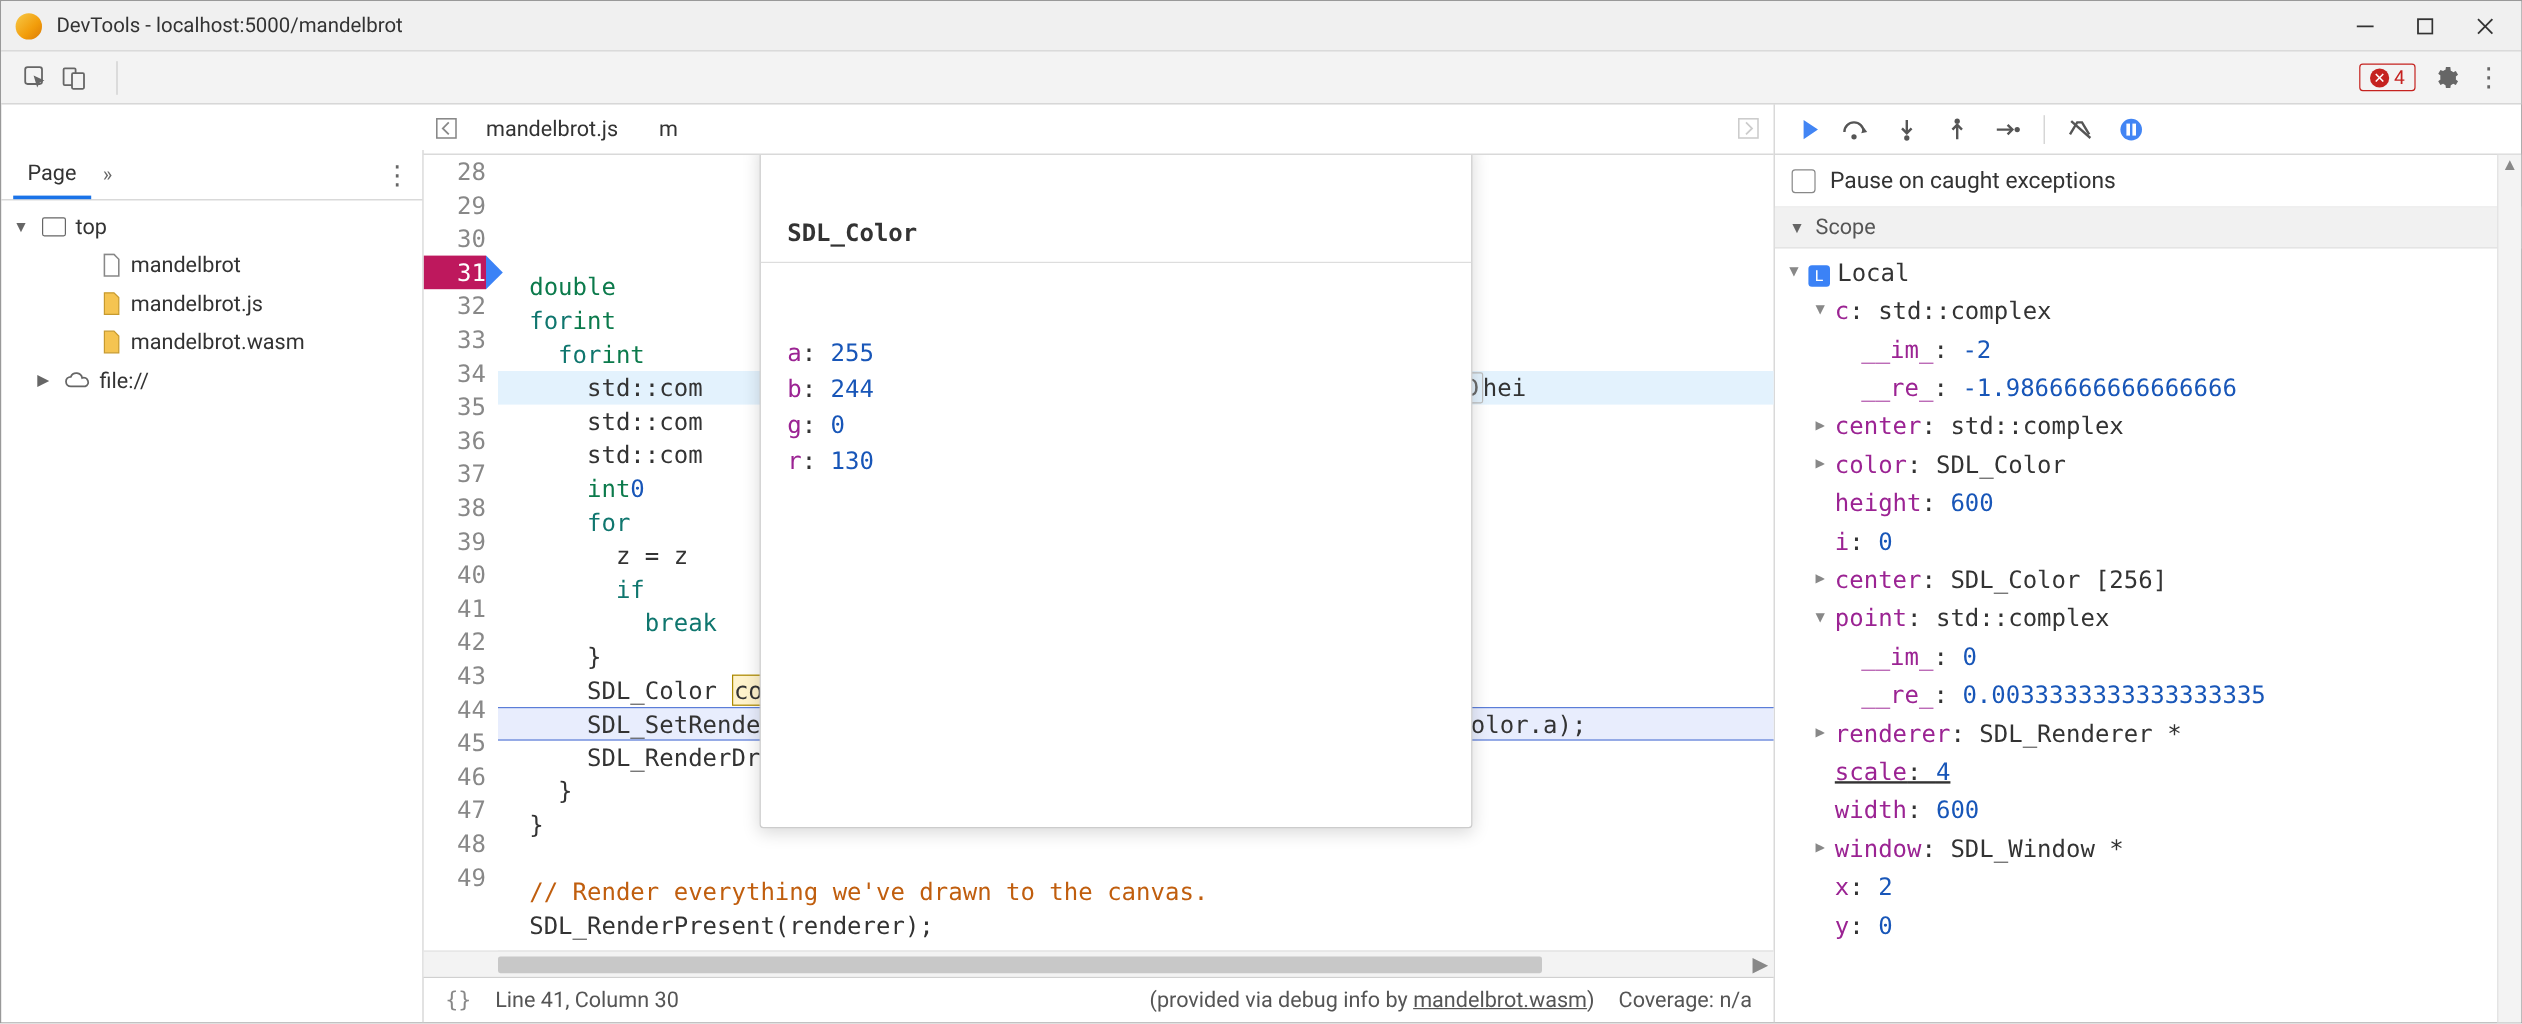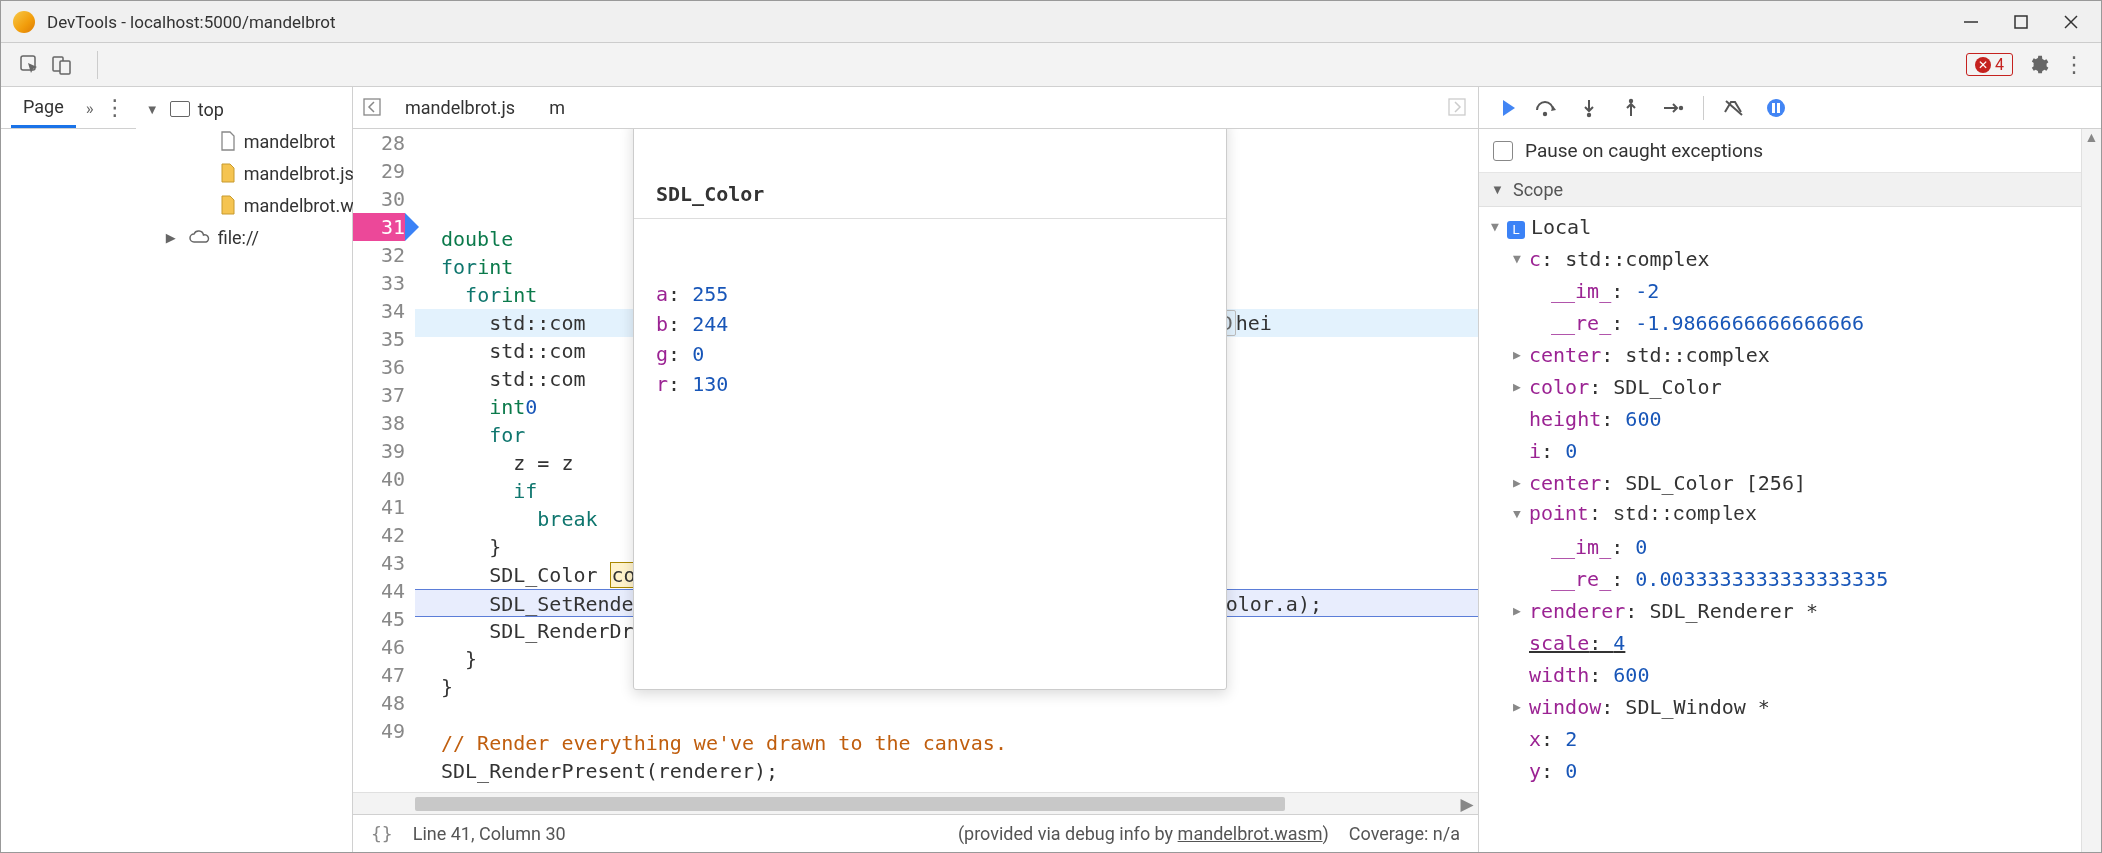--- a/index.html
+++ b/index.html
@@ -15,41 +15,41 @@
 .tabstrip-left .ico { width: 22px; height: 22px; display:flex; align-items:center; justify-content:center; color:#666; }
 .tabstrip-sep { width: 1px; height: 28px; background: #ccc; margin: 0 14px; }
 .tabs { display: flex; align-items: stretch; height: 100%; }
 .tab { padding: 0 22px; display: flex; align-items: center; color: #555; cursor: pointer; font-size: 19px; }
 .tab.active { color: #1a73e8; border-bottom: 3px solid #1a73e8; }
 .tabstrip-right { margin-left: auto; display: flex; align-items: center; gap: 14px; padding-right: 8px; }
 .err-badge { display: flex; align-items: center; gap: 4px; border: 1px solid #c5221f; color: #c5221f; padding: 1px 8px; border-radius: 3px; font-size: 16px; cursor:pointer; }
 .err-x { width: 16px; height: 16px; border-radius: 50%; background: #c5221f; color: #fff; font-size: 12px; display:flex; align-items:center; justify-content:center; }
 .gear, .kebab { color: #666; cursor: pointer; font-size: 22px; }
 .main { flex: 1; display: flex; min-height: 0; }
-.sidebar { width: 352px; min-width: 352px; border-right: 1px solid #d0d0d0; display: flex; flex-direction: row; }
+.sidebar { width: 352px; min-width: 352px; border-right: 1px solid #d0d0d0; display: flex; flex-direction: column; margin-top: 38px; }
 .sidebar-tabs { height: 42px; display: flex; align-items: center; border-bottom: 1px solid #d0d0d0; padding: 0 10px; }
 .sidebar-tab { padding: 0 12px; height: 100%; display: flex; align-items: center; font-size: 18px; cursor: pointer; }
 .sidebar-tab.active { color: #333; border-bottom: 3px solid #1a73e8; }
 .sidebar-more { margin-left: auto; cursor: pointer; color: #666; font-size: 22px; }
 .file-tree { flex: 1; padding: 6px 0; font-size: 18px; color: #333; }
 .tree-row { display: flex; align-items: center; height: 32px; cursor: pointer; padding-left: 10px; }
 .tri { width: 16px; display: inline-block; color: #666; font-size: 13px; }
 .tri.open::before { content: "▼"; }
 .tri.closed::before { content: "▶"; }
 .folder-ico { width: 20px; height: 16px; border: 1.5px solid #666; border-radius: 2px; margin: 0 8px; }
 .cloud-ico { width: 24px; height: 16px; margin: 0 6px; display:flex; align-items:center; }
 .file-ico { width: 16px; height: 20px; margin: 0 8px 0 28px; }
 .editor-col { flex: 1; display: flex; flex-direction: column; min-width: 0; border-right: 1px solid #d0d0d0; }
 .editor-tabs { height: 42px; display: flex; align-items: center; border-bottom: 1px solid #d0d0d0; padding: 0 10px; gap: 10px; }
 .nav-ico { width: 20px; height: 20px; color:#666; cursor:pointer; }
 .edtab { padding: 0 12px; height: 100%; display: flex; align-items: center; cursor: pointer; font-size: 18px; }
 .editor-body { flex: 1; display: flex; position: relative; overflow: hidden; font-family: "Consolas", "Menlo", monospace; font-size: 20px; }
 .gutter { width: 62px; text-align: right; color: #888; padding-right: 10px; background: #fff; }
 .gutter-line { height: 28px; line-height: 28px; }
-.gutter-line.active { background: #ec4899; color: #fff; position: relative; }
+.gutter-line.active { background: #be185d; color: #fff; position: relative; }
 .gutter-line.active::after { content: ""; position: absolute; right: -14px; top: 0; border-left: 14px solid #3b82f6; border-top: 14px solid transparent; border-bottom: 14px solid transparent; }
 .code { flex: 1; position: relative; white-space: pre; overflow: auto; }
 .code-line { height: 28px; line-height: 28px; padding-left: 26px; }
 .code-line.active-bg { background: #e3f2fd; }
 .code-line.step-bg { background: #e8edfd; border-top: 1px solid #5b7dd8; border-bottom: 1px solid #5b7dd8; }
 .kw { color: #0f766e; }
 .ty { color: #0b7a4b; }
 .cm { color: #c05e0e; }
 .lit { color: #1856b8; }
 .highlight-box { border: 1px solid #aa8800; background: #fff3cc; padding: 0 1px; }
@@ -366,21 +366,21 @@
           <div class="s-row" style="padding-left: 22px;">
             <span class="s-tri "></span>
             <span><span class="s-key">i</span></span>
             <span>: <span class="s-num">0</span></span>
           </div>
           <div class="s-row" style="padding-left: 22px;">
             <span class="s-tri closed"></span>
             <span><span class="s-key">center</span></span>
             <span>: <span class="s-val">SDL_Color [256]</span></span>
           </div>
-          <div class="s-row" style="padding-left: 22px; font-family: Liberation Mono, monospace;">
+          <div class="s-row" style="padding-left: 22px;">
             <span class="s-tri open"></span>
             <span><span class="s-key">point</span></span>
             <span>: <span class="s-val">std::complex<double></double></span></span>
           </div>
           <div class="s-row" style="padding-left: 44px;">
             <span class="s-tri "></span>
             <span><span class="s-key">__im_</span></span>
             <span>: <span class="s-num">0</span></span>
           </div>
           <div class="s-row" style="padding-left: 44px;">

